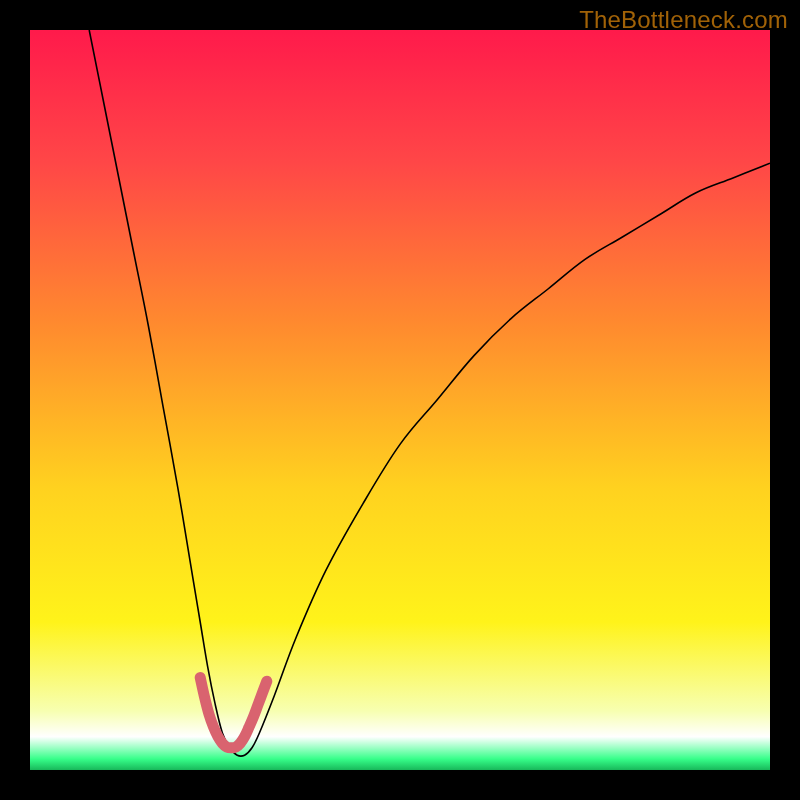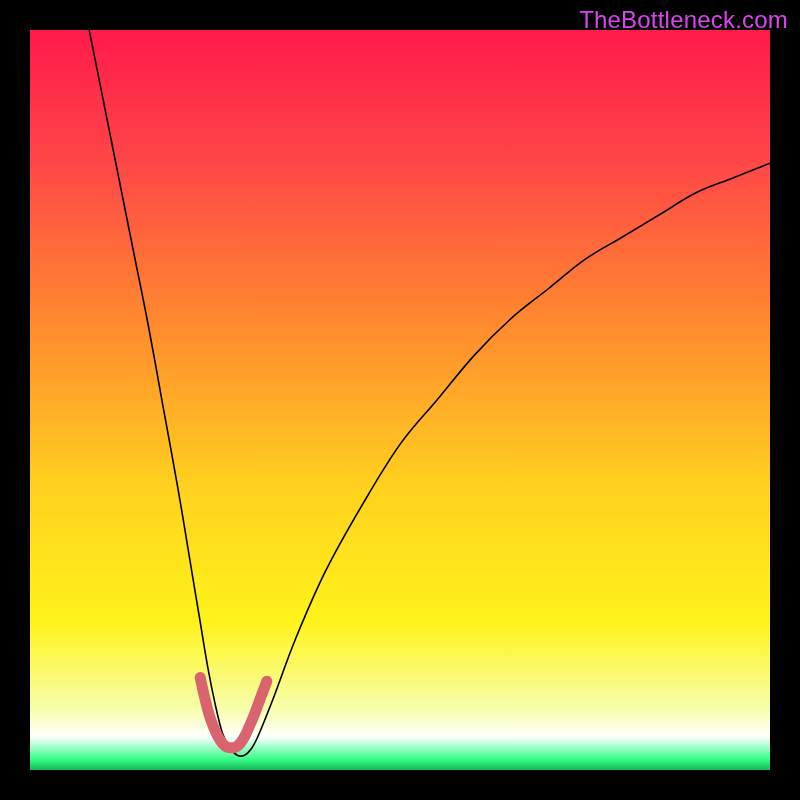--- a/index.html
+++ b/index.html
@@ -15,21 +15,21 @@
     width: 800px;
     height: 800px;
     background: #000;
   }
   .watermark {
     position: absolute;
     top: 6px;
     right: 12px;
     font-family: Arial, Helvetica, sans-serif;
     font-size: 24px;
-    color: #d946ef;
+    color: #a16207;
     font-weight: 500;
     letter-spacing: 0.2px;
   }
   .plot-wrap {
     position: absolute;
     left: 30px;
     top: 30px;
     width: 740px;
     height: 740px;
   }

